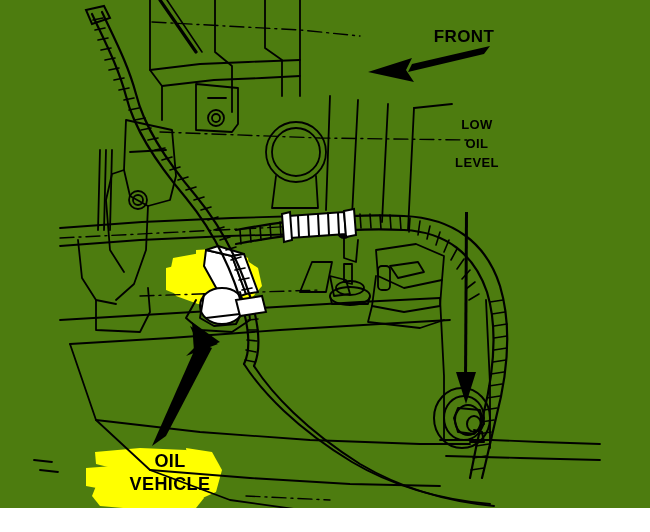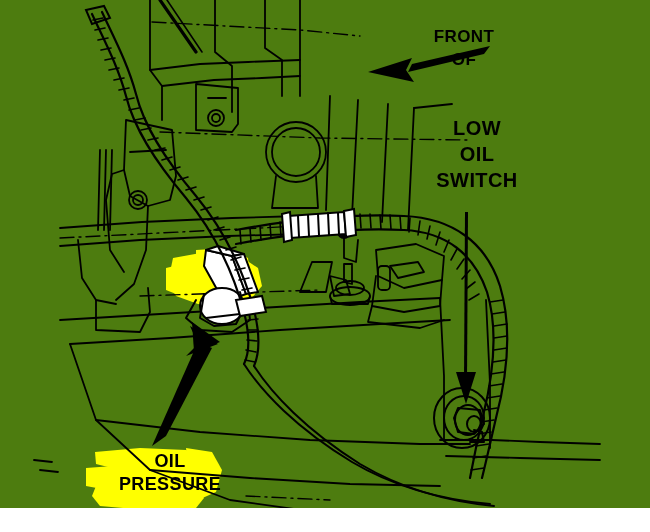--- a/index.html
+++ b/index.html
@@ -37,21 +37,21 @@
     top: 28px;
     width: 112px;
     font-size: 17px;
     text-align: center;
   }
   #label-front-of-vehicle .ln { display: block; margin-bottom: 6px; }
   #label-low-oil-level-switch {
     left: 432px;
     top: 118px;
     width: 90px;
-    font-size: 20px;
+    font-size: 13px;
     text-align: center;
   }
   #label-low-oil-level-switch .ln { display: block; margin-bottom: 6px; }
   #label-oil-pressure-sender {
     left: 92px;
     top: 452px;
     width: 156px;
     font-size: 18px;
     text-align: center;
   }
@@ -337,31 +337,30 @@
     <g>
       <path d="M152 446 L166 436 L212 348 L198 342 Z" fill="#000000"></path>
       <path d="M190 326 L218 344 L186 356 L198 344 Z" fill="#000000"></path>
       <path d="M192 322 L220 342 L194 352 Z" fill="#000000"></path>
     </g>
 
   </svg>
 
   <div class="lbl" id="label-front-of-vehicle">
     <span class="ln">FRONT</span>
-    <span class="ln">OF</span>
   </div>
 
   <div class="lbl" id="label-low-oil-level-switch">
     <span class="ln">LOW</span>
     <span class="ln">OIL</span>
-    <span class="ln">SWITCH</span>
+    <span class="ln">LEVEL</span>
   </div>
 
   <div class="lbl" id="label-oil-pressure-sender">
     <span class="ln">OIL</span>
-    <span class="ln">PRESSURE</span>
+    <span class="ln">VEHICLE</span>
   </div>
 
   <div id="bottom-bar">
     <div id="bottom-bar-divider"></div>
   </div>
 
 </div>
 
 </body></html>

